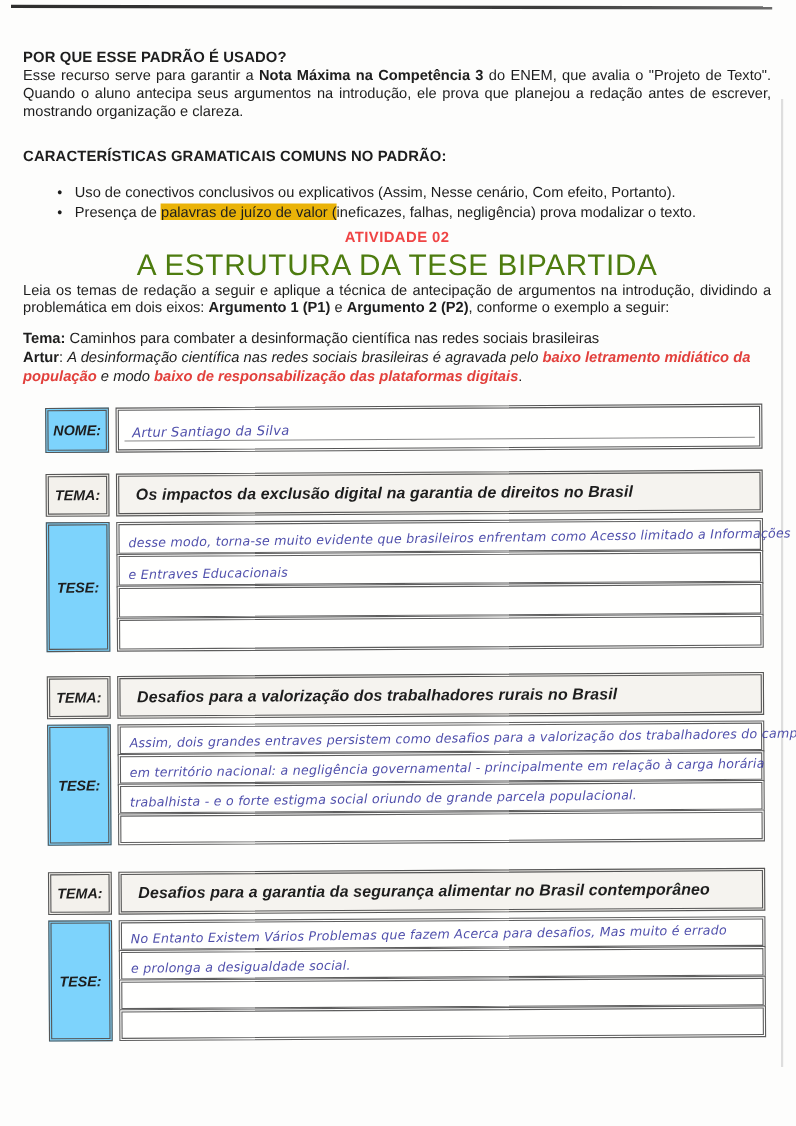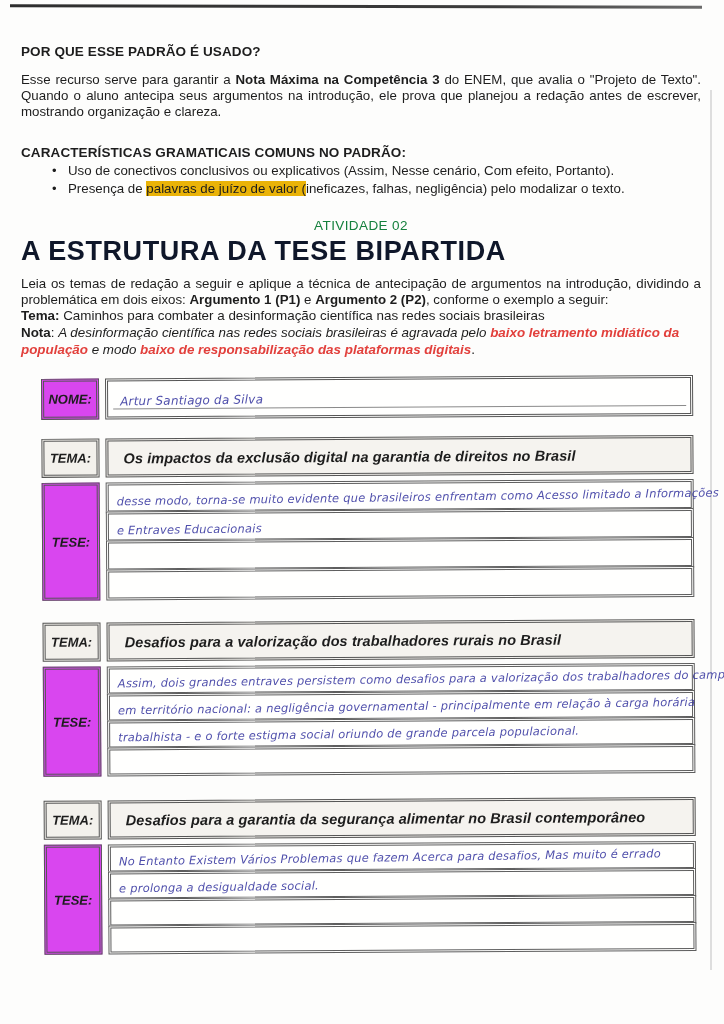--- a/index.html
+++ b/index.html
@@ -18,47 +18,47 @@
     transform:rotate(0.12deg);
   }
   .scan-right {
     position:absolute; top:90px; right:12px; width:2px; height:880px;
     background:#dedede;
   }
   .content { position:absolute; left:21px; top:44px; width:680px; }
 
   h2.sec-heading { font-size:13.5px; font-weight:bold; letter-spacing:.1px; line-height:16px; }
   p.para { font-size:13.3px; line-height:16px; text-align:justify; }
-  .mt-para { margin-top:12px; }
-
-  .bullets { margin-top:1px; }
+  .mt-para { margin-top:1px; }
+
+  .bullets { margin-top:16px; }
   .bullet { position:relative; padding-left:47px; font-size:13.3px; line-height:17.5px; }
   .bullet::before { content:"•"; position:absolute; left:31px; top:0; font-size:13px; }
   .hl { background:#eab308; }
 
   .activity-label {
-    margin-top:21px; text-align:center; font-weight:normal; font-size:13.5px;
-    letter-spacing:.4px; color:#15803d; line-height:16px;
+    margin-top:7px; text-align:center; font-weight:bold; font-size:13.5px;
+    letter-spacing:.4px; color:#ef4444; line-height:16px;
   }
   .main-title {
-    font-size:27px; font-weight:bold; letter-spacing:.6px;
-    line-height:30px; margin-top:2px; color:#0f172a;
-  }
-  .instruction { margin-top:10px; font-size:13.6px; line-height:16.8px; }
-
-  .example { font-size:13.4px; line-height:16.8px; }
+    text-align:center; font-size:27px; font-weight:normal; letter-spacing:.6px;
+    line-height:30px; margin-top:2px; color:#4d7c0f;
+  }
+  .instruction { font-size:13.6px; line-height:16.8px; }
+
+  .example { margin-top:12px; font-size:13.4px; line-height:16.8px; }
   .example p { text-align:left; }
   .red-run { color:#e2403c; font-weight:bold; font-style:italic; }
   .ital { font-style:italic;text-align:center; }
 
   
   .form { margin-top:21px; transform:rotate(-0.35deg); transform-origin:left top; }
   .frame { display:flex; margin-left:20px; width:652px; }
   .label-cell {
-    width:58px; flex:0 0 58px; border:3px double #565656; background:#d946ef;
+    width:58px; flex:0 0 58px; border:3px double #565656; background:#7dd3fc;
     display:flex; align-items:center; justify-content:center;
     font-weight:bold; font-style:italic; font-size:13px; margin-right:6px;
   }
   .tinted { background:#f3f1ec; }
   .content-cell { flex:1; border:3px double #565656; position:relative; background:#fffffe; }
 
   .nome-frame { height:41px; }
   .write-line { position:absolute; left:5px; right:4px; bottom:7px; border-bottom:1px solid #8a8a8a; }
   .hand {
     font-family:"DejaVu Sans", sans-serif; font-style:italic; color:#3737a0;
@@ -89,31 +89,31 @@
   <div class="scan-right"></div>
 
   <div class="content">
 
     <h2 class="sec-heading">POR QUE ESSE PADRÃO É USADO?</h2>
     <p class="para mt-para"><span>Esse recurso serve para garantir a </span><b>Nota Máxima na Competência 3</b><span> do ENEM, que avalia o "Projeto de Texto". Quando o aluno antecipa seus argumentos na introdução, ele prova que planejou a redação antes de escrever, mostrando organização e clareza.</span></p>
 
     <h2 class="sec-heading" style="margin-top:25px;">CARACTERÍSTICAS GRAMATICAIS COMUNS NO PADRÃO:</h2>
     <div class="bullets">
       <div class="bullet"><span>Uso de conectivos conclusivos ou explicativos (Assim, Nesse cenário, Com efeito, Portanto).</span></div>
-      <div class="bullet"><span>Presença de </span><span class="hl">palavras de juízo de valor (</span><span>ineficazes, falhas, negligência) pelo modalizar o texto.</span></div>
+      <div class="bullet"><span>Presença de </span><span class="hl">palavras de juízo de valor (</span><span>ineficazes, falhas, negligência) prova modalizar o texto.</span></div>
     </div>
 
     <div class="activity-label">ATIVIDADE 02</div>
     <h1 class="main-title">A ESTRUTURA DA TESE BIPARTIDA</h1>
 
     <p class="para instruction"><span>Leia os temas de redação a seguir e aplique a técnica de antecipação de argumentos na introdução, dividindo a problemática em dois eixos: </span><b>Argumento 1 (P1)</b><span> e </span><b>Argumento 2 (P2)</b><span>, conforme o exemplo a seguir:</span></p>
 
     <div class="example">
       <p><b>Tema:</b><span> Caminhos para combater a desinformação científica nas redes sociais brasileiras</span></p>
-      <p><b>Nota</b><span>: </span><span class="ital">A desinformação científica nas redes sociais brasileiras é agravada pelo </span><span class="red-run">baixo letramento midiático da população</span><span class="ital"> e modo </span><span class="red-run">baixo de responsabilização das plataformas digitais</span><span>.</span></p>
+      <p><b>Artur</b><span>: </span><span class="ital">A desinformação científica nas redes sociais brasileiras é agravada pelo </span><span class="red-run">baixo letramento midiático da população</span><span class="ital"> e modo </span><span class="red-run">baixo de responsabilização das plataformas digitais</span><span>.</span></p>
     </div>
 
     <div class="form">
 
       <div class="frame nome-frame">
         <div class="label-cell">NOME:</div>
         <div class="content-cell">
           <div class="write-line"></div>
           <span class="hand name-hand">Artur Santiago da Silva</span>
         </div>

